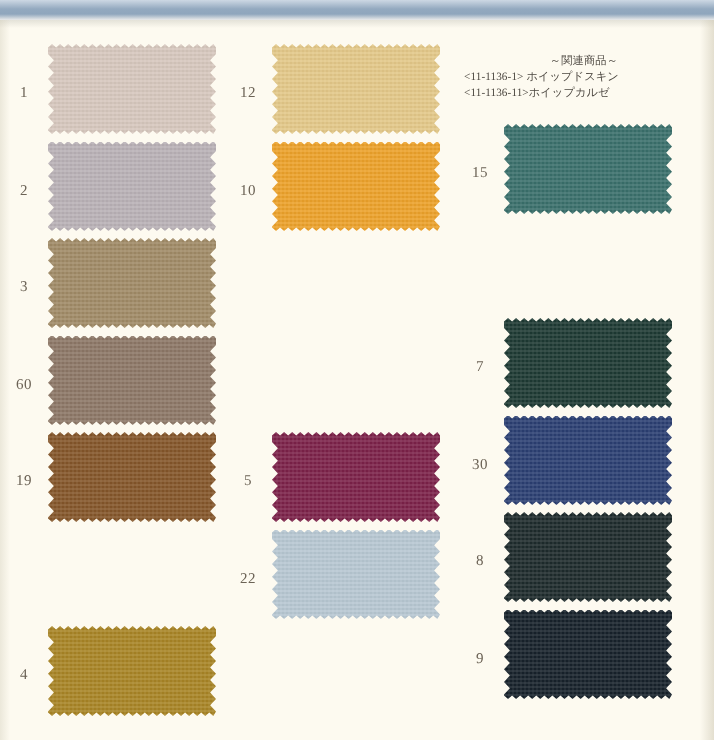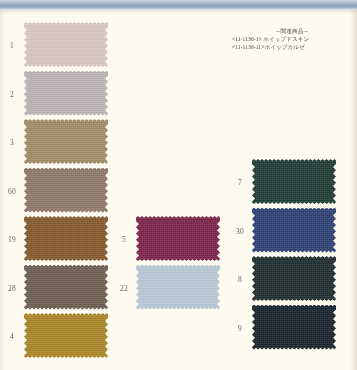--- a/index.html
+++ b/index.html
@@ -218,60 +218,78 @@
       </div>
       <div class="swatch-row" style="top: 216px;">
         <div class="swatch-label">19</div>
         <div class="chip-wrap">
           <div class="chip-shadow"></div>
           <div class="chip-body" style="background: rgb(132, 86, 42);">
             <div class="chip-tex"></div>
           </div>
         </div>
       </div>
-      <div class="swatch-row" style="top: 264.5px;">
-        <div class="swatch-label">28</div>
-        <div class="chip-wrap">
-          <div class="chip-shadow"></div>
-          <div class="chip-body" style="background: rgb(109, 92, 78);">
-            <div class="chip-tex"></div>
-          </div>
-        </div>
-      </div>
       <div class="swatch-row" style="top: 313px;">
         <div class="swatch-label">4</div>
         <div class="chip-wrap">
           <div class="chip-shadow"></div>
           <div class="chip-body" style="background: rgb(168, 132, 37);">
             <div class="chip-tex"></div>
           </div>
         </div>
       </div>
     </div>
   <div class="column" id="col-2">
+      <div class="swatch-row" style="top: 22px;">
+        <div class="swatch-label">12</div>
+        <div class="chip-wrap">
+          <div class="chip-shadow"></div>
+          <div class="chip-body" style="background: rgb(227, 200, 136);">
+            <div class="chip-tex"></div>
+          </div>
+        </div>
+      </div>
+      <div class="swatch-row" style="top: 70.5px;">
+        <div class="swatch-label">10</div>
+        <div class="chip-wrap">
+          <div class="chip-shadow"></div>
+          <div class="chip-body" style="background: rgb(236, 161, 42);">
+            <div class="chip-tex"></div>
+          </div>
+        </div>
+      </div>
       <div class="swatch-row" style="top: 216px;">
         <div class="swatch-label">5</div>
         <div class="chip-wrap">
           <div class="chip-shadow"></div>
           <div class="chip-body" style="background: rgb(124, 34, 73);">
             <div class="chip-tex"></div>
           </div>
         </div>
       </div>
       <div class="swatch-row" style="top: 264.5px;">
         <div class="swatch-label">22</div>
         <div class="chip-wrap">
           <div class="chip-shadow"></div>
           <div class="chip-body" style="background: rgb(183, 199, 210);">
             <div class="chip-tex"></div>
           </div>
         </div>
       </div>
     </div>
   <div class="column" id="col-3">
+      <div class="swatch-row" style="top: 62px;">
+        <div class="swatch-label">15</div>
+        <div class="chip-wrap">
+          <div class="chip-shadow"></div>
+          <div class="chip-body" style="background: rgb(58, 111, 107);">
+            <div class="chip-tex"></div>
+          </div>
+        </div>
+      </div>
       <div class="swatch-row" style="top: 159px;">
         <div class="swatch-label">7</div>
         <div class="chip-wrap">
           <div class="chip-shadow"></div>
           <div class="chip-body" style="background: rgb(30, 58, 51);">
             <div class="chip-tex"></div>
           </div>
         </div>
       </div>
       <div class="swatch-row" style="top: 207.5px;">

